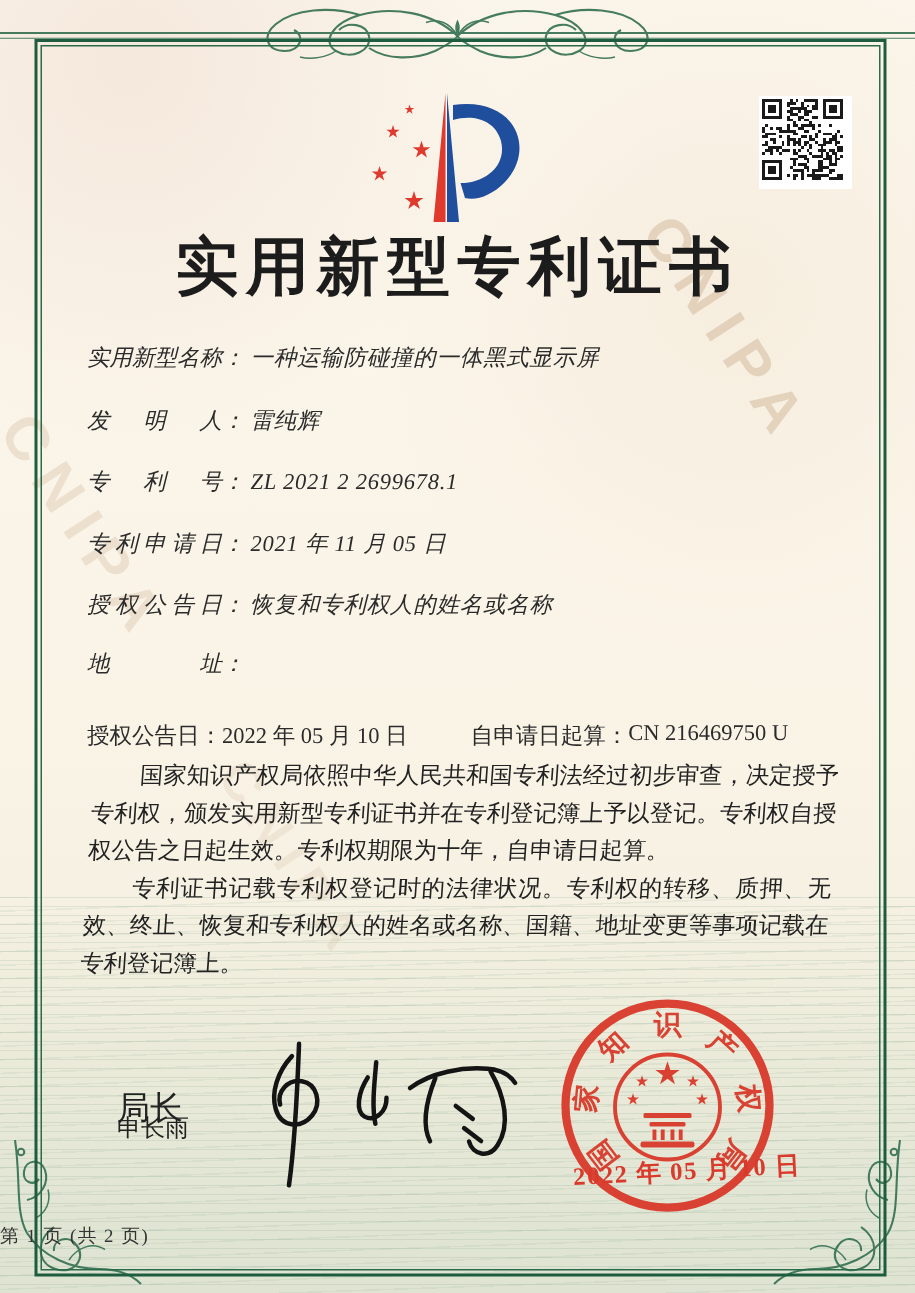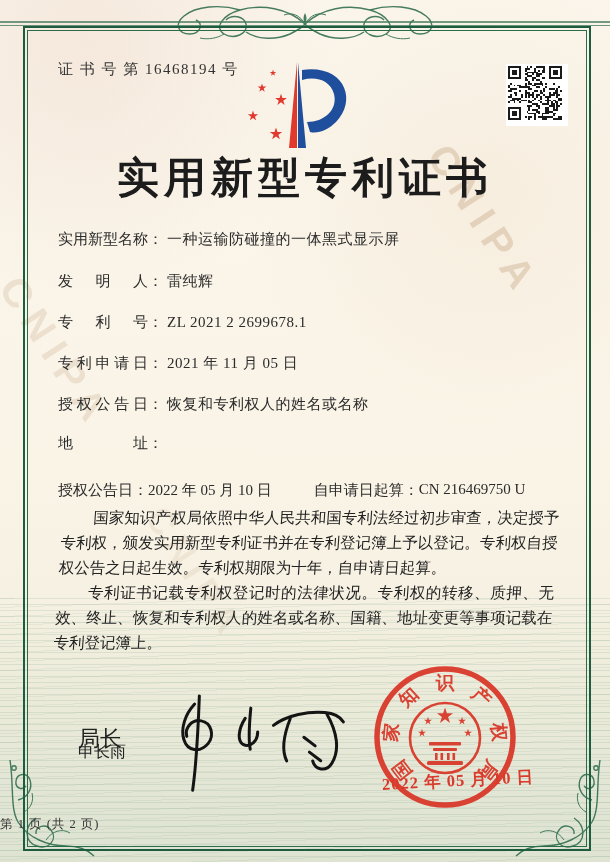--- a/index.html
+++ b/index.html
@@ -21,21 +21,21 @@
   }
   .frame-outer{position:absolute;left:23px;top:26px;width:564px;height:821px;
     border:2px solid #1d5c3e;}
   .frame-inner{position:absolute;left:2px;top:2px;right:2px;bottom:2px;border:1px solid #2a6b4a;}
   .abs{position:absolute;}
   .cert-no{left:58px;top:60px;font-size:15px;letter-spacing:1.5px;color:#333;}
   .title{left:0;top:150px;width:610px;text-align:center;font-size:42px;font-weight:700;
     letter-spacing:5px;color:#1c1c1c;}
   .qr{left:506px;top:64px;width:58px;height:58px;background:#fff;padding:2px;}
   .logo{left:240px;top:60px;}
-  .field-row{left:58px;width:498px;display:flex;align-items:center;font-size:15px;line-height:23px;}
+  .field-row{left:58px;width:498px;display:flex;align-items:center;font-size:15px;line-height:23px;font-style:italic;}
   .flabel{display:inline-block;width:90px;text-align:justify;text-align-last:justify;flex:0 0 90px;}
   .fcolon{flex:0 0 auto;}
   .fvalue{margin-left:4px;letter-spacing:0.5px;max-width:398px;}
   .grant-row{left:58px;top:481px;width:500px;display:flex;font-size:15px;}
   .grant-pair{display:flex;text-align:center;}
   .paras{left:58px;top:505px;width:497px;font-size:15.5px;line-height:25px;
     text-align:justify;transform:skewX(-4deg);color:#222;}
   .paras p{margin:0;text-indent:2em;}
   .signer-title{left:78px;top:712px;font-size:22px;color:#222;margin-top:12px;}
   .signer-name{left:78px;top:742px;font-size:16px;color:#222;}
@@ -97,21 +97,20 @@
       <path d="M42,80 C48,71 58,68 66,73" stroke-width="1"></path>
       <path d="M20,52 C27,48 30,41 28,33" stroke-width="1"></path>
       <circle cx="10" cy="8" r="2.2"></circle>
     </g>
   </svg>
 
   <div class="frame-outer">
     <div class="frame-inner"></div>
   </div>
 
-  <div class="abs cert-no">证 书 号 第 16468194 号</div>
 
   <svg class="abs logo" width="125" height="92" viewBox="0 0 125 92">
     <defs>
       <path id="lstar" d="M0,-1 L0.2245,-0.309 0.951,-0.309 0.363,0.118 0.588,0.809 0,0.382 -0.588,0.809 -0.363,0.118 -0.951,-0.309 -0.2245,-0.309 Z" fill="#e0392e"></path>
     </defs>
 
     <polygon points="57,2 49,88 57,88" fill="#e0392e"></polygon>
     <polygon points="58,2 58,88 66,88" fill="#1f4e9c"></polygon>
 
     <path d="M62,10 C104,4 118,40 96,62 C88,70 78,74 70,72 L67,62 C84,62 98,50 94,34 C90,20 76,16 62,20 Z" fill="#1f4e9c"></path>

